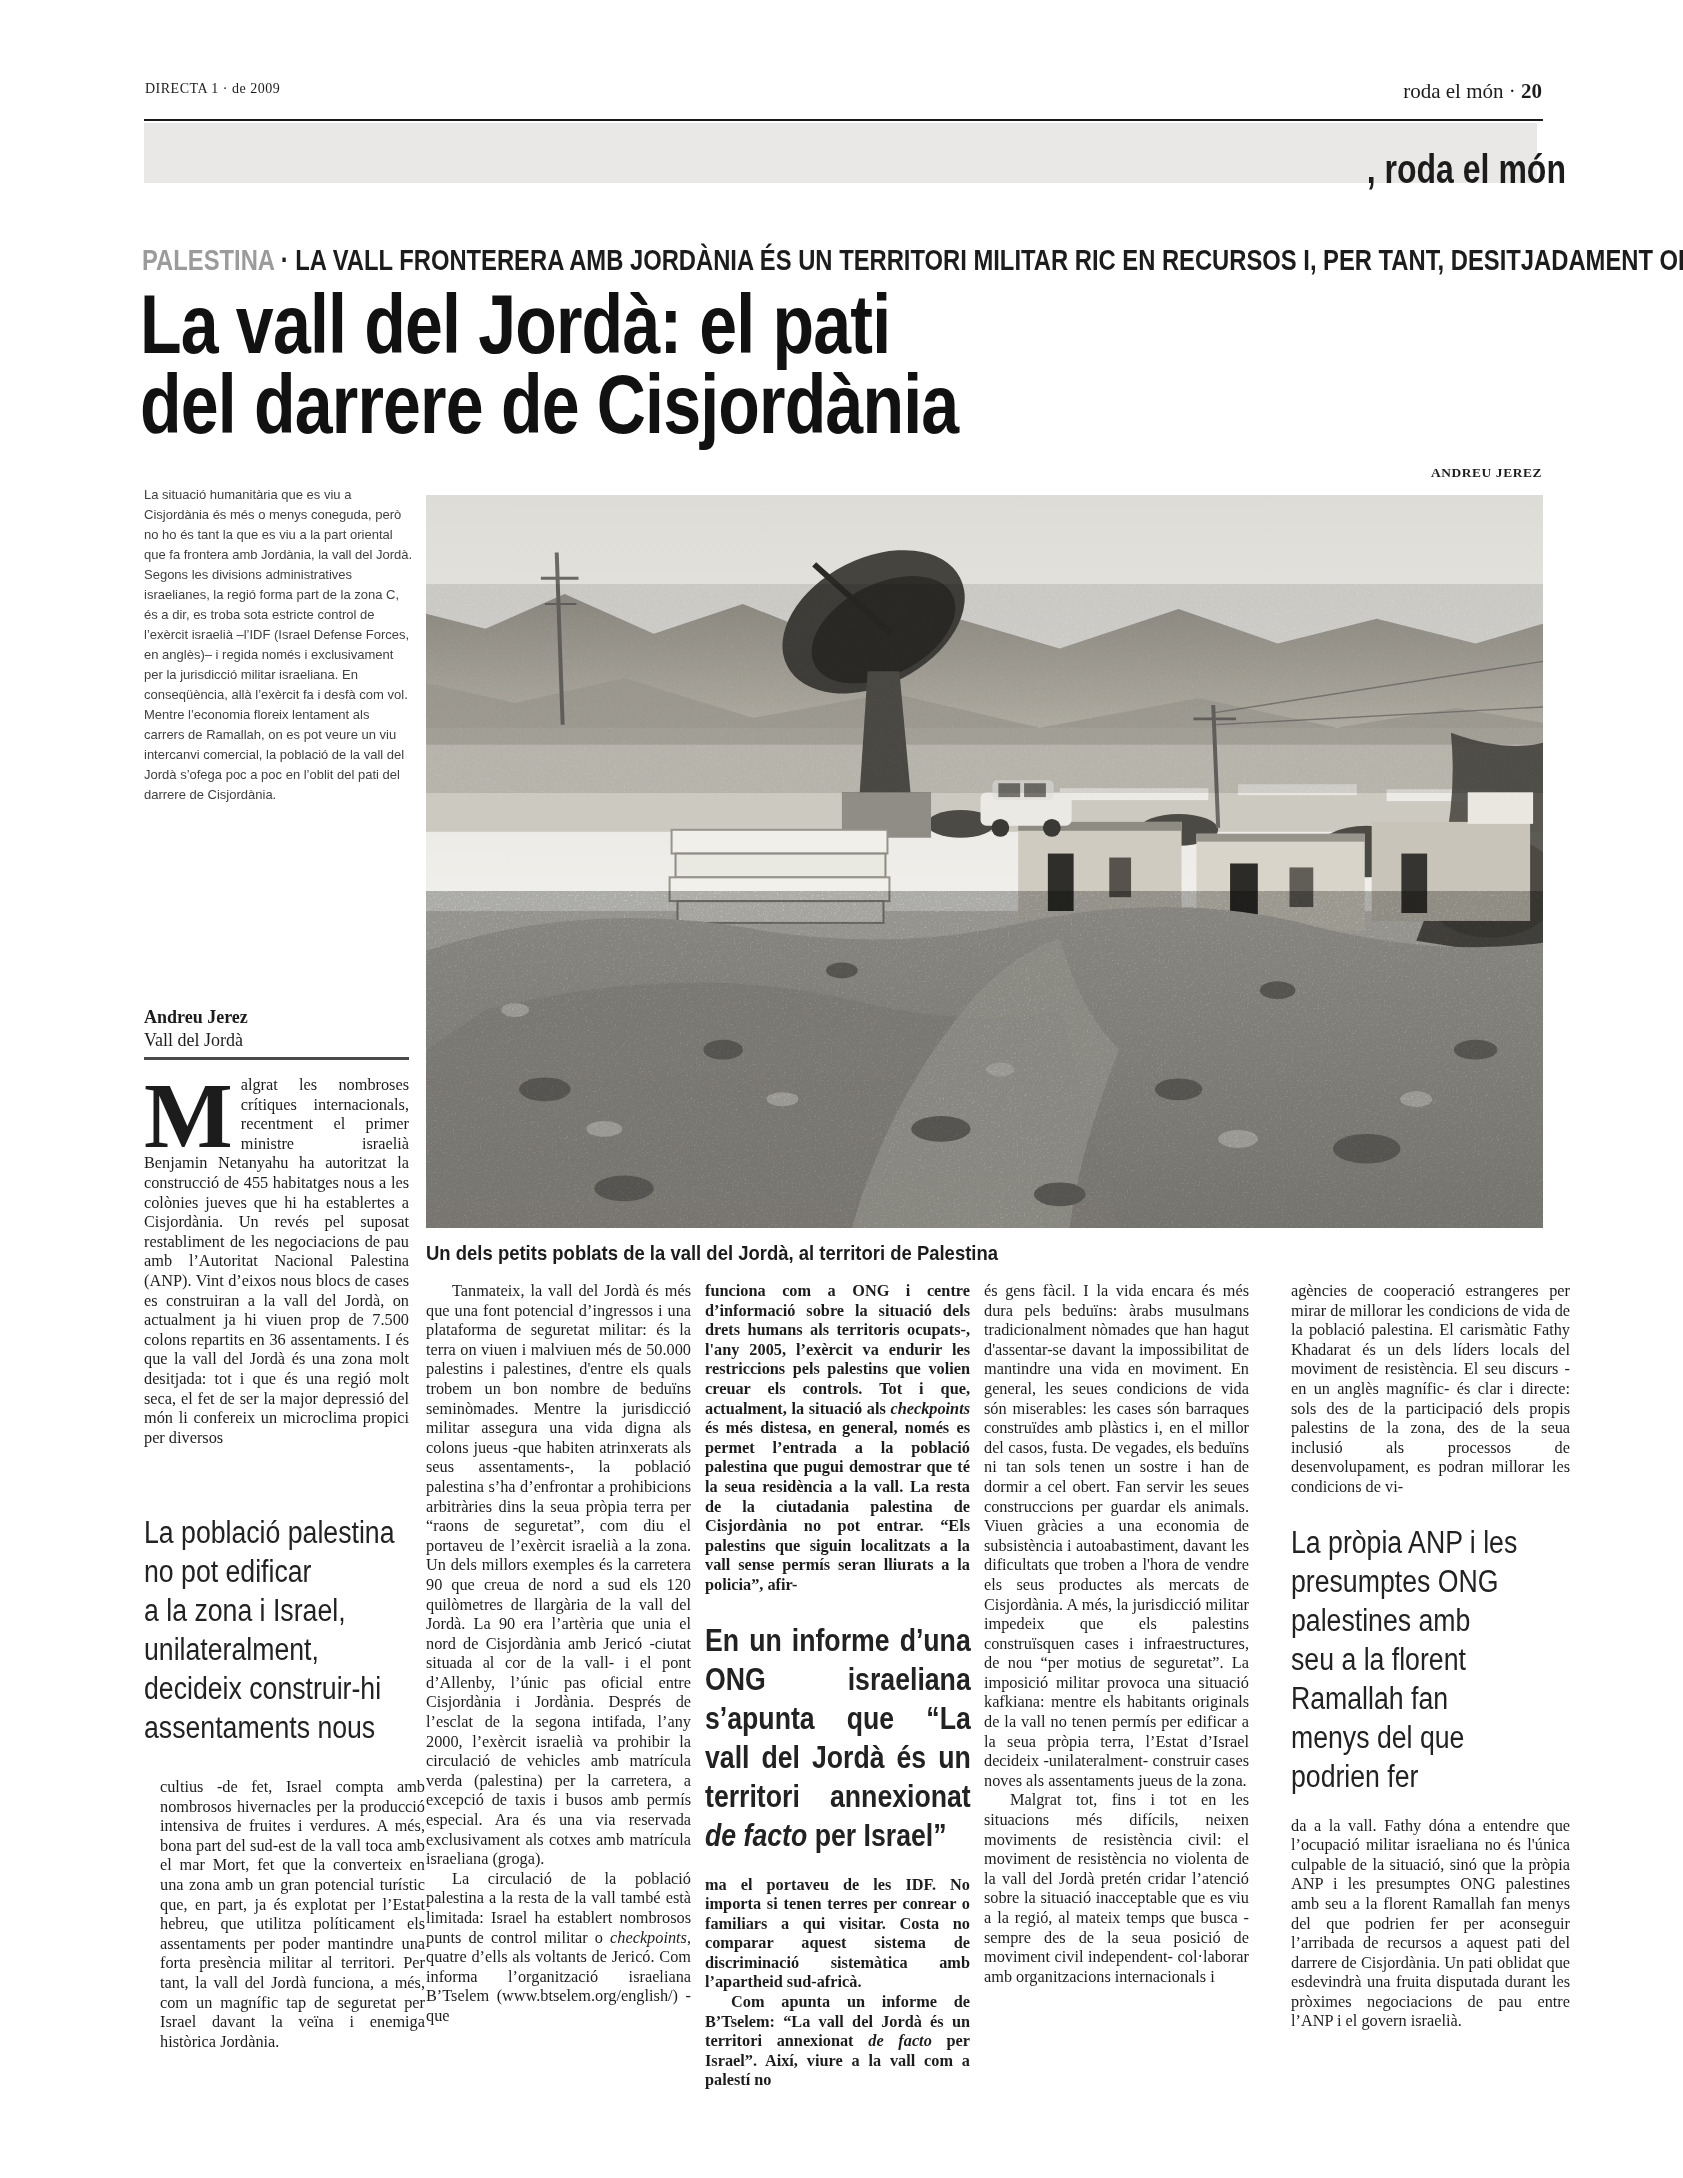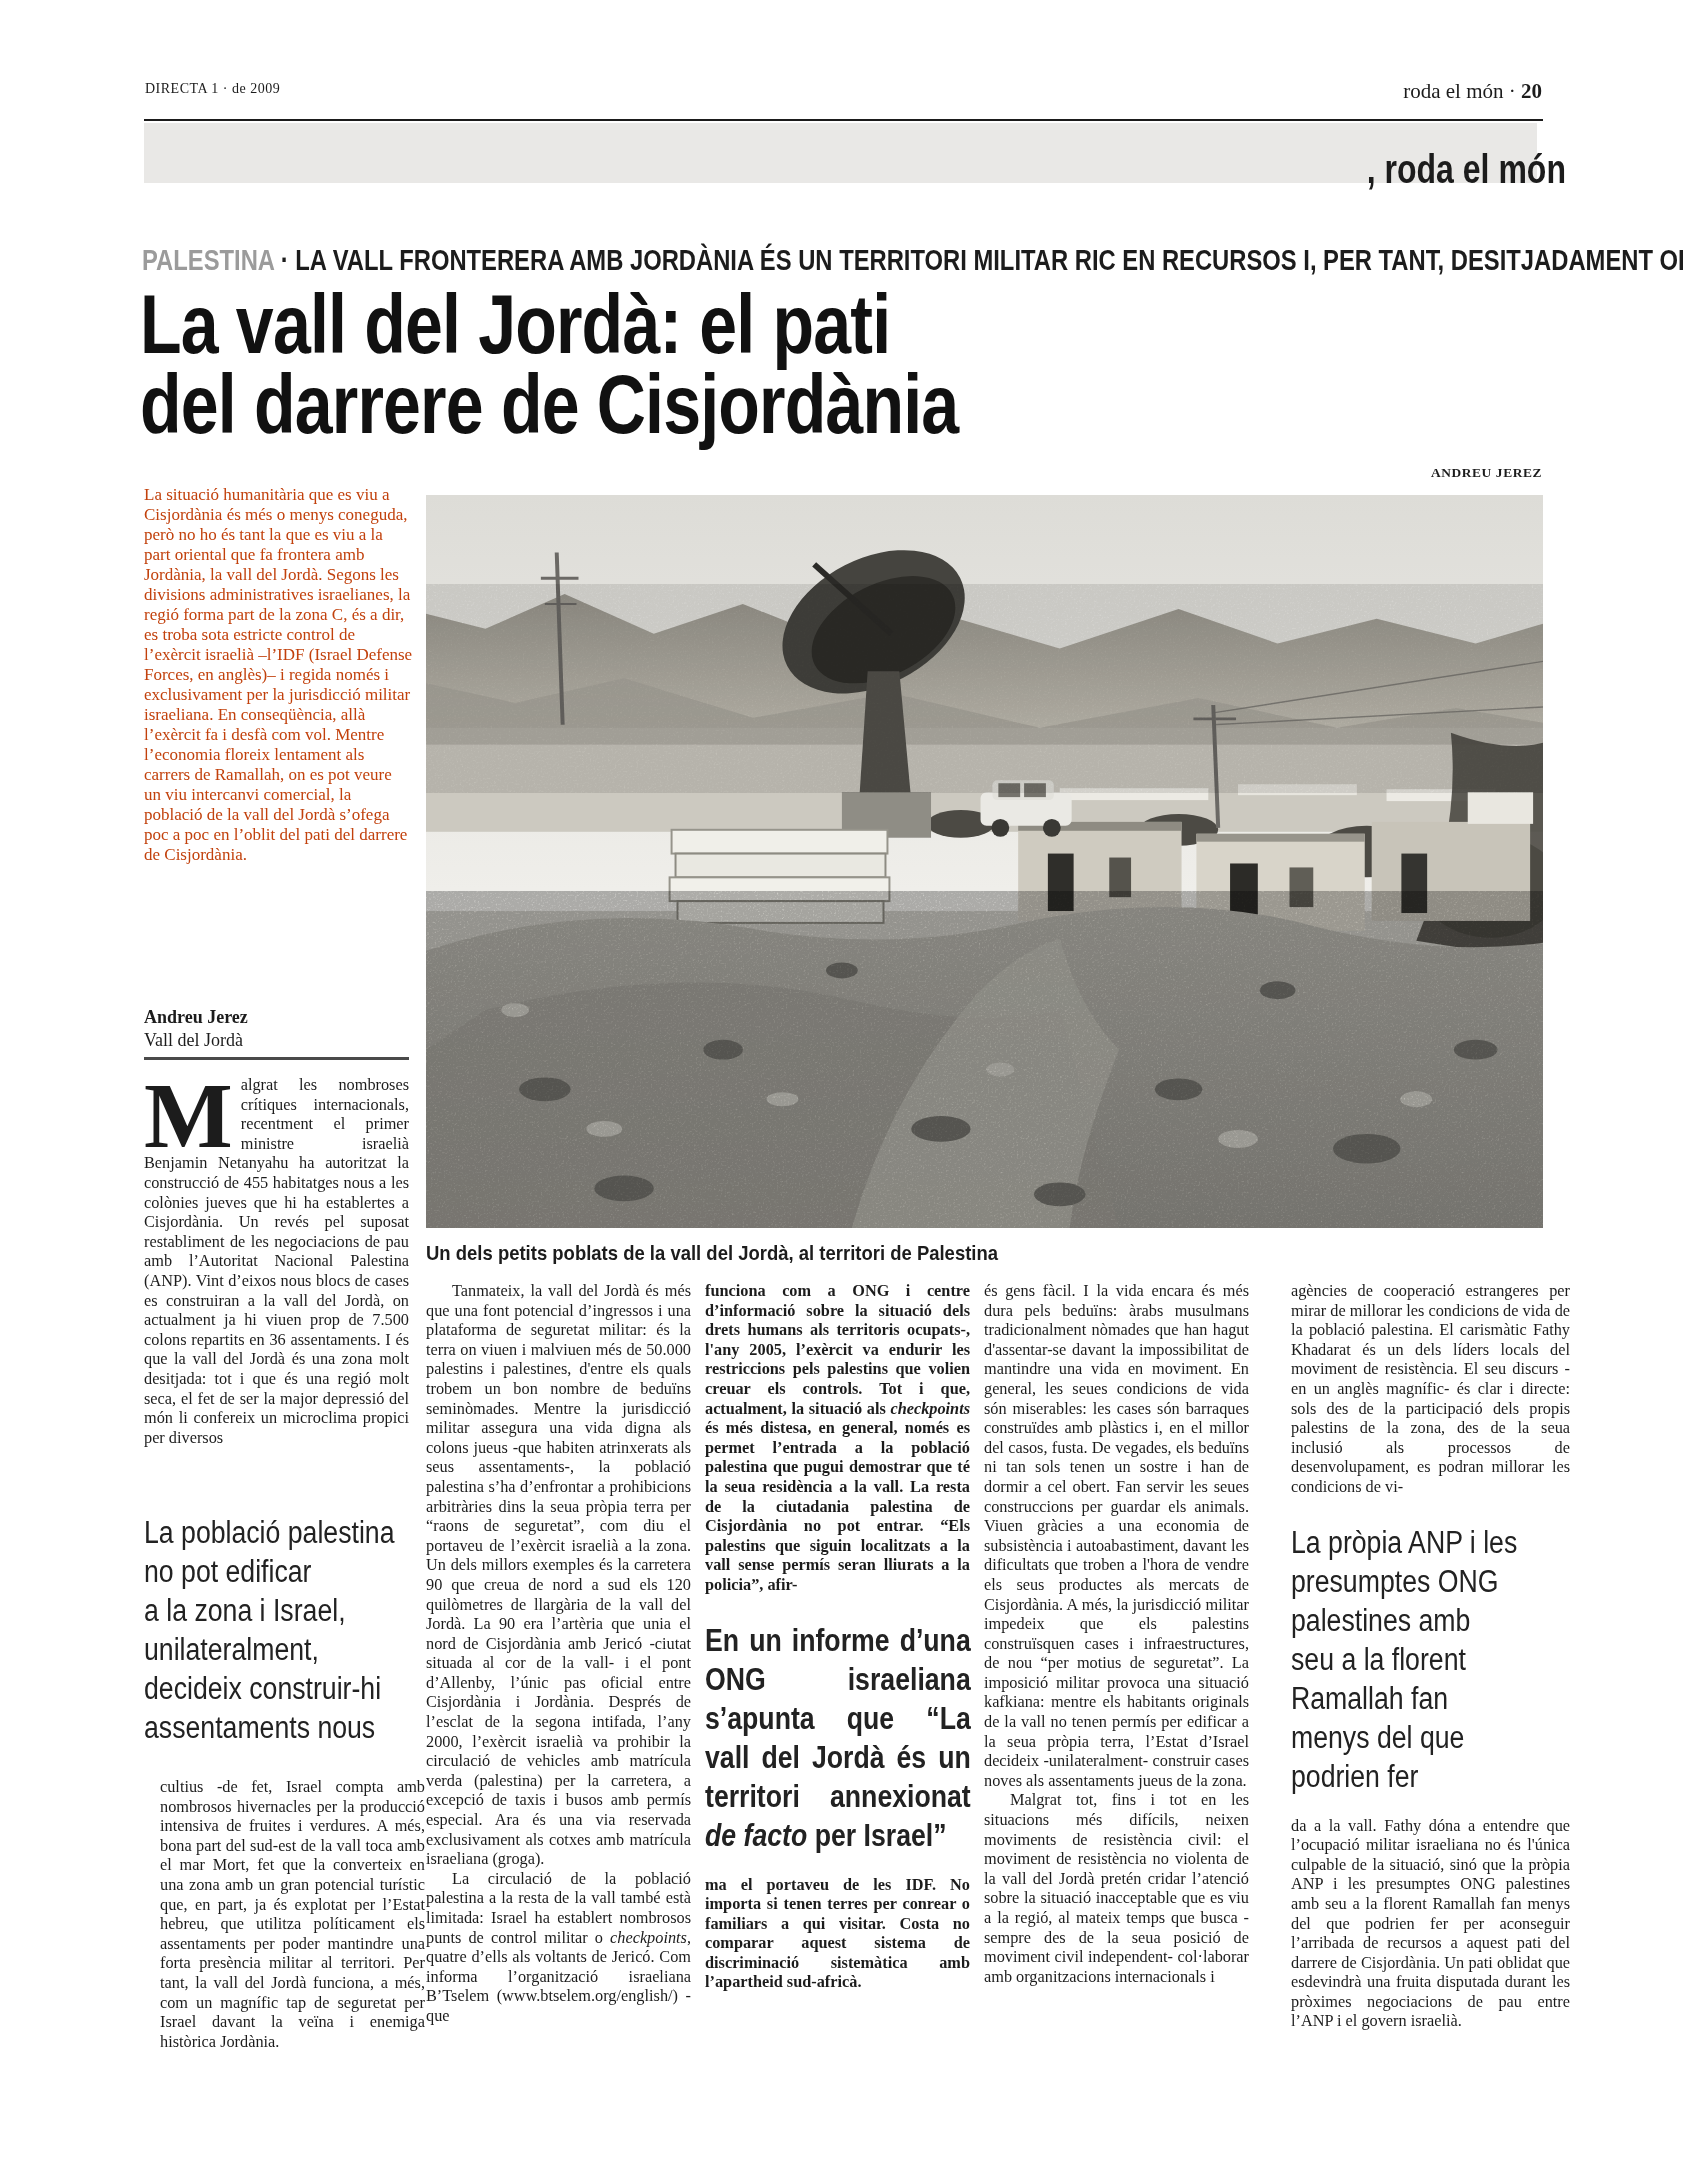--- a/index.html
+++ b/index.html
@@ -23,22 +23,22 @@
             font-weight:bold;font-size:83px;line-height:80px;letter-spacing:-1px;white-space:nowrap;
             transform:scaleX(.82);transform-origin:left;color:#111;}
 
   
   .credit{position:absolute;right:141px;top:465px;font-size:13.4px;font-weight:bold;letter-spacing:0.6px;}
   .photo{position:absolute;left:426px;top:495px;width:1117px;height:733px;background:#cfcdc6;}
   .caption{position:absolute;left:426px;top:1241px;font-family:"Liberation Sans",sans-serif;
            font-weight:bold;font-size:21px;transform:scaleX(.88);transform-origin:left;white-space:nowrap;}
 
   
-  .intro{position:absolute;left:144px;top:485px;width:269px;font-family:Liberation Serif, serif;
-         font-size:17px;line-height:20px;color:#c2410c;}
+  .intro{position:absolute;left:144px;top:485px;width:269px;font-family:Liberation Sans, sans-serif;
+         font-size:13px;line-height:20px;color:#404040;}
   .byline{position:absolute;left:144px;top:1006px;width:265px;font-size:18px;line-height:23px;}
   .byline .author{font-weight:bold;}
   .byline-rule{position:absolute;left:144px;top:1057px;width:265px;height:3px;background:#4a4a4a;}
   .serif-block{font-size:16.3px;line-height:19.6px;text-align:justify;}
   .lead{position:absolute;left:144px;top:1075px;width:265px;}
   .dropcap{float:left;font-size:94px;line-height:73px;font-weight:bold;padding:4px 8px 0 0;}
   .cultius{position:absolute;left:144px;top:1777px;width:265px;margin-left:16px;}
 
   
   .pq{font-family:"Liberation Sans",sans-serif;font-size:31px;line-height:39px;
@@ -213,20 +213,21 @@
 
   <div class="col colA serif-block">
     <p class="indent">Tanmateix, la vall del Jordà és més que una font potencial d’ingressos i una plataforma de seguretat militar: és la terra on viuen i malviuen més de 50.000 palestins i palestines, d'entre els quals trobem un bon nombre de beduïns seminòmades. Mentre la jurisdicció militar assegura una vida digna als colons jueus -que habiten atrinxerats als seus assentaments-, la població palestina s’ha d’enfrontar a prohibicions arbitràries dins la seua pròpia terra per “raons de seguretat”, com diu el portaveu de l’exèrcit israelià a la zona. Un dels millors exemples és la carretera 90 que creua de nord a sud els 120 quilòmetres de llargària de la vall del Jordà. La 90 era l’artèria que unia el nord de Cisjordània amb Jericó -ciutat situada al cor de la vall- i el pont d’Allenby, l’únic pas oficial entre Cisjordània i Jordània. Després de l’esclat de la segona intifada, l’any 2000, l’exèrcit israelià va prohibir la circulació de vehicles amb matrícula verda (palestina) per la carretera, a excepció de taxis i busos amb permís especial. Ara és una via reservada exclusivament als cotxes amb matrícula israeliana (groga).</p>
     <p class="indent"><span>La circulació de la població palestina a la resta de la vall també està limitada: Israel ha establert nombrosos punts de control militar o </span><span class="it">checkpoints</span><span>, quatre d’ells als voltants de Jericó. Com informa l’organització israeliana B’Tselem (www.btselem.org/english/) -que</span></p>
   </div>
 
   <div class="col colB serif-block">
     <p><span>funciona com a ONG i centre d’informació sobre la situació dels drets humans als territoris ocupats-, l'any 2005, l’exèrcit va endurir les restriccions pels palestins que volien creuar els controls. Tot i que, actualment, la situació als </span><span class="it">checkpoints</span><span> és més distesa, en general, només es permet l’entrada a la població palestina que pugui demostrar que té la seua residència a la vall. La resta de la ciutadania palestina de Cisjordània no pot entrar. “Els palestins que siguin localitzats a la vall sense permís seran lliurats a la policia”, afir-</span></p>
     <div class="pq pq-inline"><span>En un informe d’una ONG israeliana s’apunta que “La vall del Jordà és un territori annexionat </span><span class="it">de facto</span><span> per Israel”</span></div>
     <p>ma el portaveu de les IDF. No importa si tenen terres per conrear o familiars a qui visitar. Costa no comparar aquest sistema de discriminació sistemàtica amb l’apartheid sud-africà.</p>
+    <p class="indent"><span>Com apunta un informe de B’Tselem: “La vall del Jordà és un territori annexionat </span><span class="it">de facto</span><span> per Israel”. Així, viure a la vall com a palestí no</span></p>
   </div>
 
   <div class="col colC serif-block">
     <p>és gens fàcil. I la vida encara és més dura pels beduïns: àrabs musulmans tradicionalment nòmades que han hagut d'assentar-se davant la impossibilitat de mantindre una vida en moviment. En general, les seues condicions de vida són miserables: les cases són barraques construïdes amb plàstics i, en el millor del casos, fusta. De vegades, els beduïns ni tan sols tenen un sostre i han de dormir a cel obert. Fan servir les seues construccions per guardar els animals. Viuen gràcies a una economia de subsistència i autoabastiment, davant les dificultats que troben a l'hora de vendre els seus productes als mercats de Cisjordània. A més, la jurisdicció militar impedeix que els palestins construïsquen cases i infraestructures, de nou “per motius de seguretat”. La imposició militar provoca una situació kafkiana: mentre els habitants originals de la vall no tenen permís per edificar a la seua pròpia terra, l’Estat d’Israel decideix -unilateralment- construir cases noves als assentaments jueus de la zona.</p>
     <p class="indent">Malgrat tot, fins i tot en les situacions més difícils, neixen moviments de resistència civil: el moviment de resistència no violenta de la vall del Jordà pretén cridar l’atenció sobre la situació inacceptable que es viu a la regió, al mateix temps que busca -sempre des de la seua posició de moviment civil independent- col·laborar amb organitzacions internacionals i</p>
   </div>
 
   <div class="col colD serif-block">
     <p>agències de cooperació estrangeres per mirar de millorar les condicions de vida de la població palestina. El carismàtic Fathy Khadarat és un dels líders locals del moviment de resistència. El seu discurs -en un anglès magnífic- és clar i directe: sols des de la participació dels propis palestins de la zona, des de la seua inclusió als processos de desenvolupament, es podran millorar les condicions de vi-</p>
     <div class="pq pq3">La pròpia ANP i les

